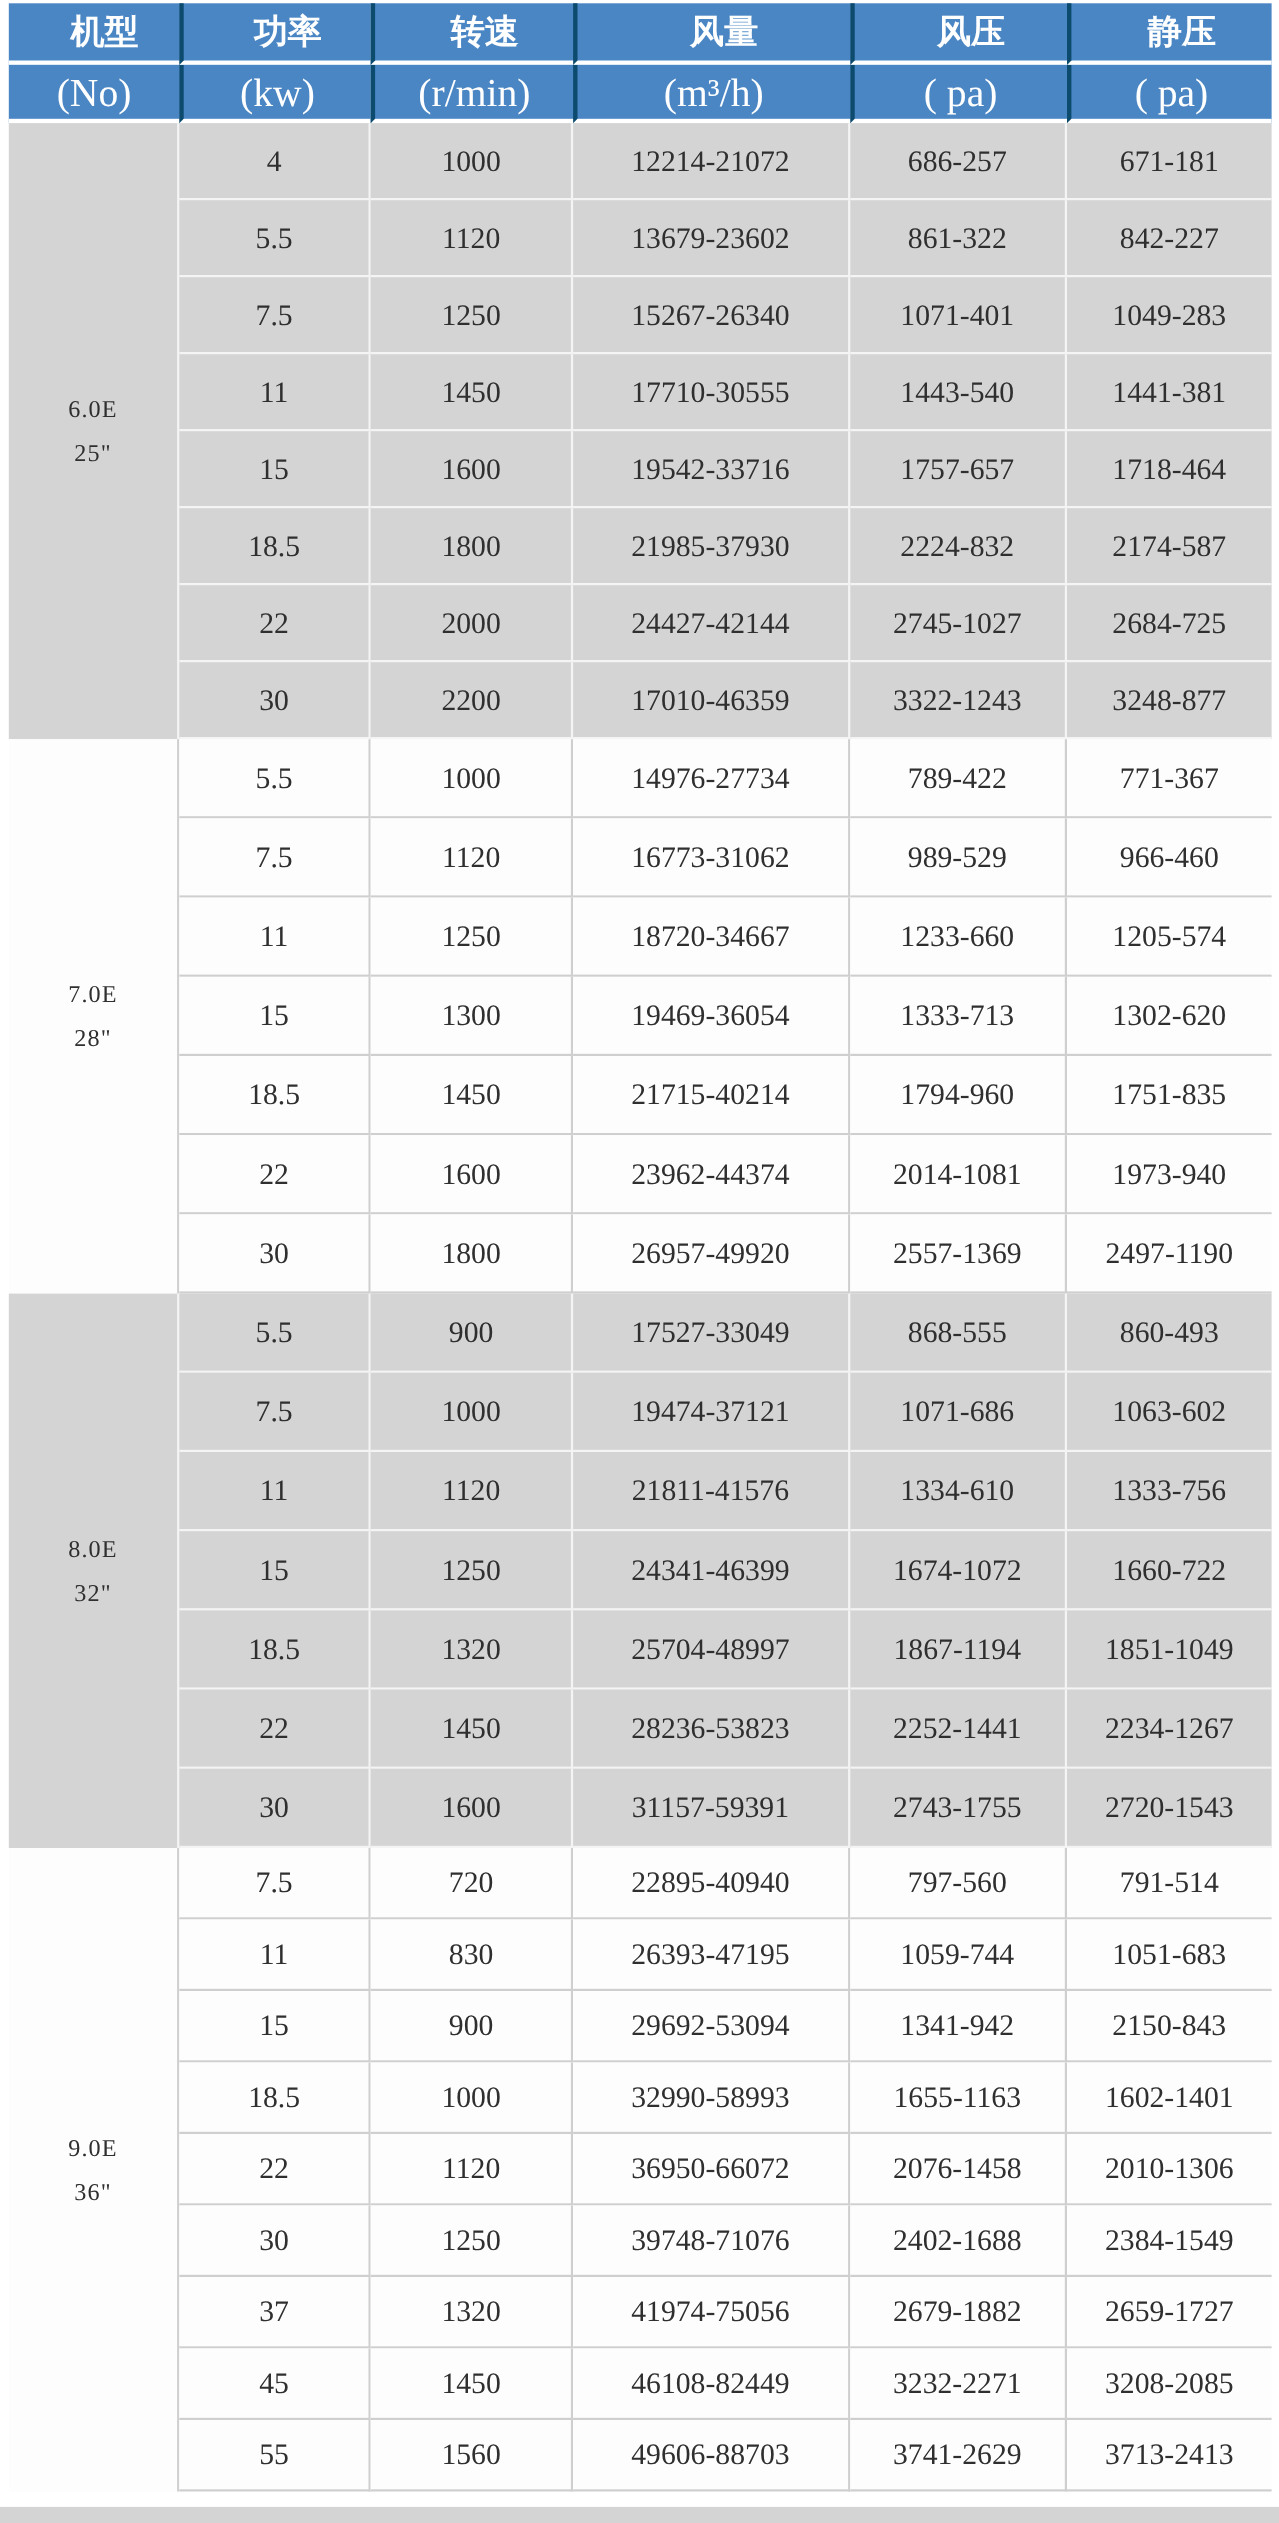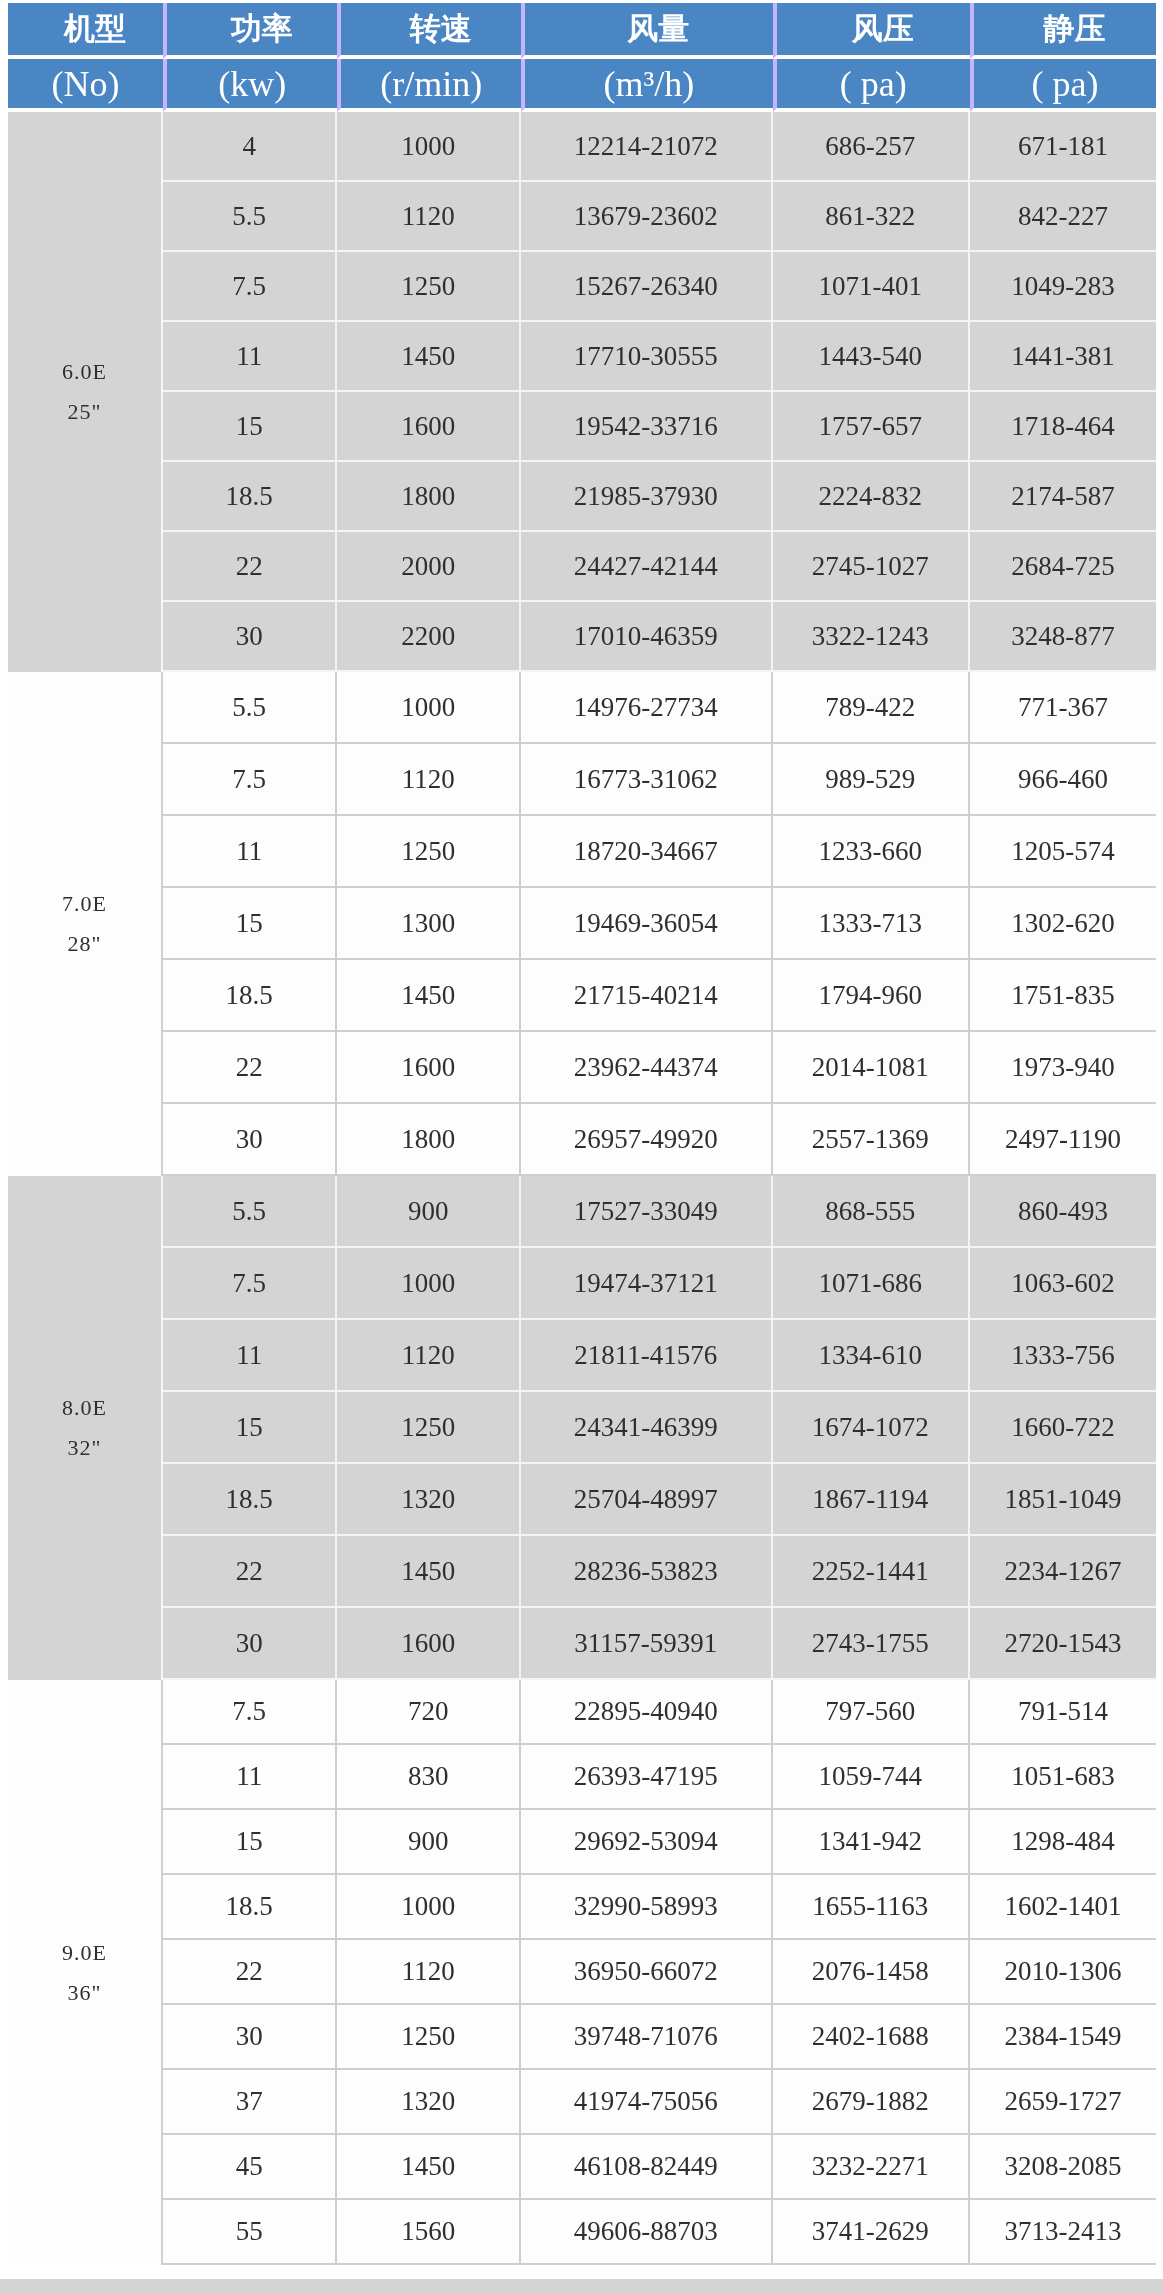--- a/index.html
+++ b/index.html
@@ -32,21 +32,21 @@
     height:52px;font-size:31px;font-weight:700;
     font-family:"Liberation Sans","DejaVu Sans",sans-serif;
     border-bottom:4px solid #ffffff;
     padding-left:19px;
   }
   tr.unit-row th{
     height:49px;font-size:36px;font-weight:400;
     font-family:"Liberation Serif","DejaVu Serif",serif;
     border-bottom:4px solid #ffffff;
   }
-  thead th + th{border-left:4px solid #c4b5fd;}
+  thead th + th{border-left:4px solid #0c4a6e;}
 
   
   tbody td{
     text-align:center;vertical-align:middle;
     font-size:27px;color:var(--cell-text);
     padding:0;
     border-right:2px solid;border-bottom:2px solid;
   }
   tbody td:last-child{border-right:none;margin-left:26px;}
   tr.t-gray td{background:var(--gray-bg);border-color:var(--gray-border);}
@@ -280,21 +280,21 @@
             <td>830</td>
             <td>26393-47195</td>
             <td>1059-744</td>
             <td>1051-683</td>
           </tr>
           <tr class="g3 t-white">
             <td>15</td>
             <td>900</td>
             <td>29692-53094</td>
             <td>1341-942</td>
-            <td>1298-484</td>
+            <td>2150-843</td>
           </tr>
           <tr class="g3 t-white">
             <td>18.5</td>
             <td>1000</td>
             <td>32990-58993</td>
             <td>1655-1163</td>
             <td>1602-1401</td>
           </tr>
           <tr class="g3 t-white">
             <td>22</td>

